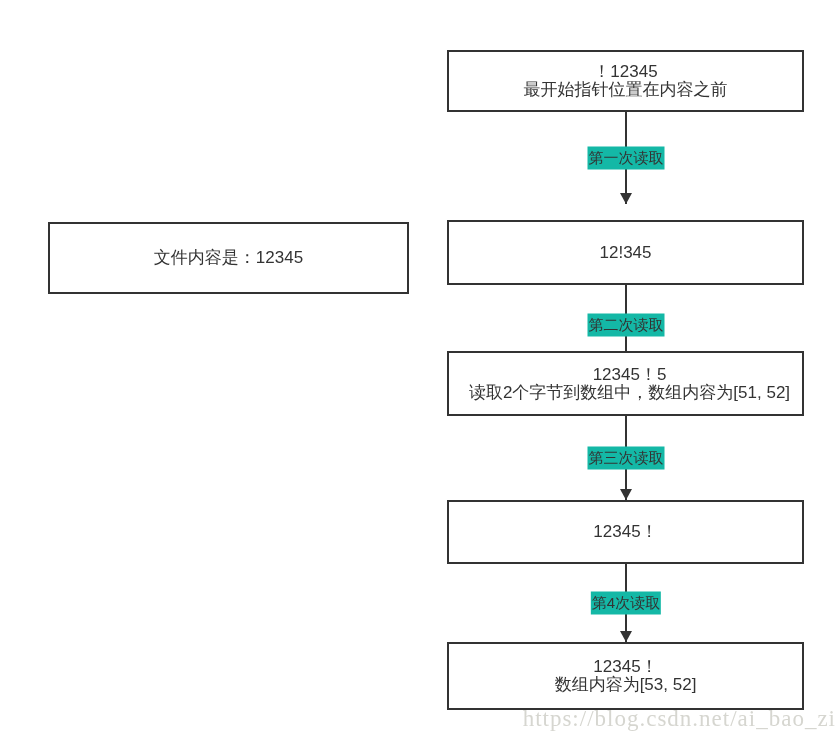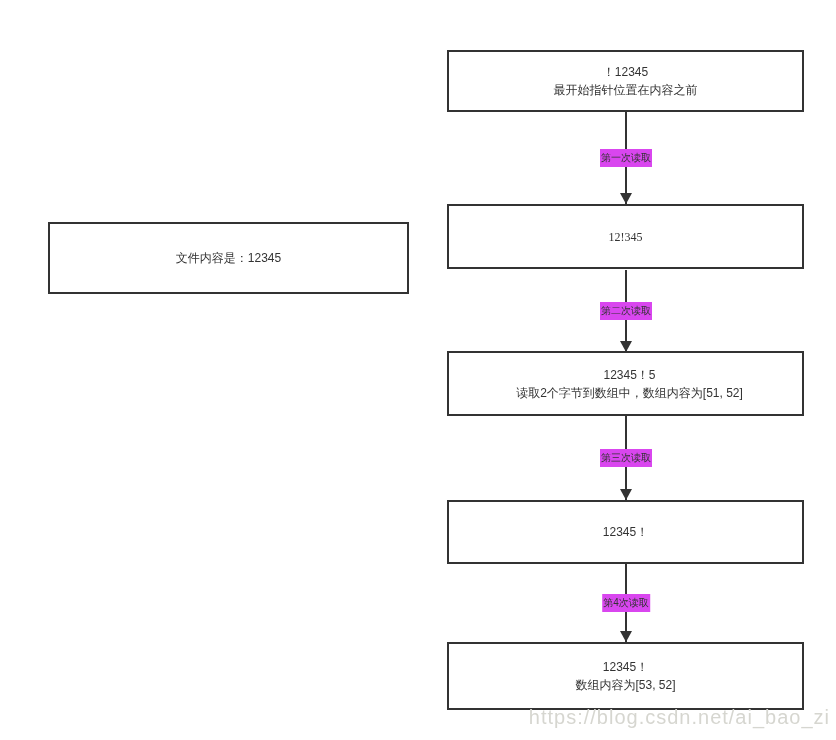--- a/index.html
+++ b/index.html
@@ -19,40 +19,40 @@
     position: absolute;
     box-sizing: border-box;
     border: 2px solid #333333;
     background: #ffffff;
     color: #333333;
     display: flex;
     flex-direction: column;
     align-items: center;
     justify-content: center;
     text-align: center;
-    font-size: 12px;
+    font-size: 17px;
     line-height: 18px;
   }
   .node .line { white-space: nowrap; }
   .file-box {
     left: 48px; top: 222px; width: 361px; height: 72px;
   }
   .step { left: 447px; width: 357px; }
   .step-1 { top: 50px;  height: 62px; }
-  .step-2 { top: 204px; height: 65px; font-family: Liberation Serif, serif; }
+  .step-2 { top: 220px; height: 65px; }
   .step-3 { top: 351px; height: 65px; padding-left: 8px; }
   .step-4 { top: 500px; height: 64px; }
   .step-5 { top: 642px; height: 68px; }
   .connector {
     position: absolute;
     left: 619px;
     width: 14px;
   }
   .conn-1 { top: 112px; height: 92px; }
-  .conn-2 { top: 270px; height: 82px; }
+  .conn-2 { top: 284px; height: 82px; }
   .conn-3 { top: 416px; height: 84px; }
   .conn-4 { top: 564px; height: 78px; }
   .connector .vline {
     position: absolute;
     left: 6px;
     top: 0;
     width: 2px;
     height: 100%;
     background: #333333;
   }
@@ -64,33 +64,33 @@
     height: 0;
     border-left: 6px solid transparent;
     border-right: 6px solid transparent;
     border-top: 11px solid #333333;
   }
   .connector .arrow-label {
     position: absolute;
     top: 50%;
     left: 50%;
     transform: translate(-50%, -50%);
-    background: #d946ef;
+    background: #14b8a6;
     color: #333333;
-    font-size: 10px;
+    font-size: 15px;
     white-space: nowrap;
     padding: 2px 1px;
   }
   .watermark {
     position: absolute;
-    right: 6px;
+    right: 0;
     top: 706px;
     color: #d6d6d0;
-    font-family: Liberation Sans, sans-serif;
-    font-size: 20px;
+    font-family: Liberation Serif, serif;
+    font-size: 23px;
     letter-spacing: 1px;
     white-space: nowrap;
   }
 </style>
 </head>
 <body>
 
 <div class="canvas">
 
   <div class="node file-box">

